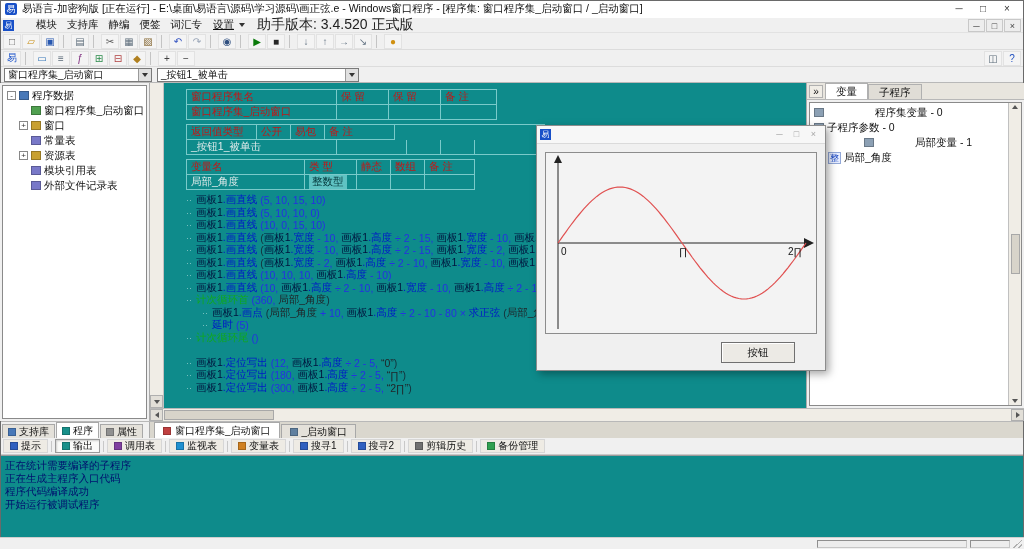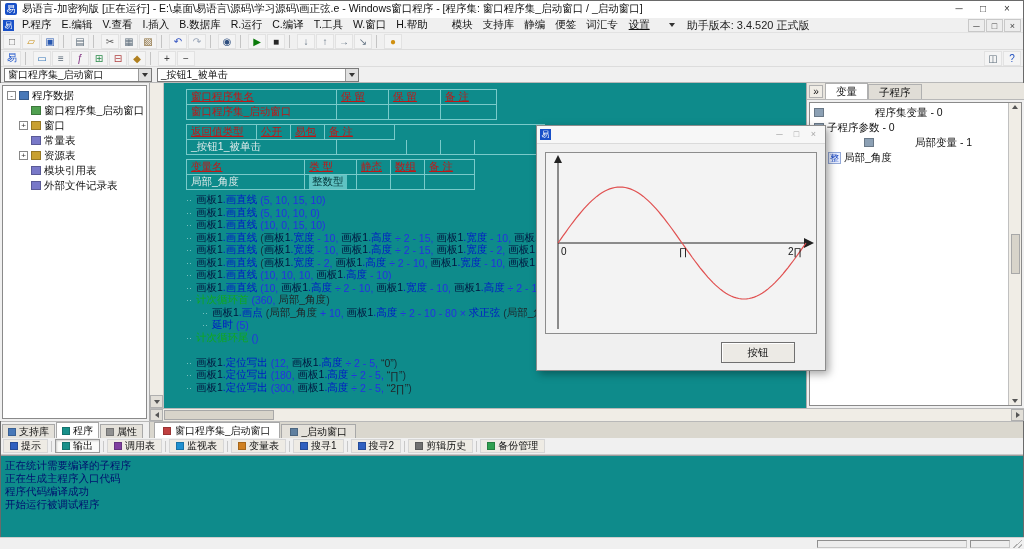--- a/index.html
+++ b/index.html
@@ -13,22 +13,22 @@
   .title-text{flex:1;white-space:nowrap;overflow:hidden;font-size:10.5px;color:#101010;}
   .win-controls{display:flex;flex:none;}
   .wbtn{width:24px;height:16px;text-align:center;line-height:15px;font-size:10px;color:#333;}
 
   
   .menubar{height:15px;background:#F0F0F0;display:flex;align-items:center;padding:0 3px;flex:none;border-bottom:1px solid #E2E2E2;}
   .mini-logo{width:11px;height:11px;background:#1850C8;color:#FFF;font-size:8px;line-height:11px;text-align:center;margin-right:3px;flex:none;}
   .menu-items,.menu-extras{display:flex;align-items:center;}
   .menu-extras{margin-left:14px;}
   .menu-item{padding:0 5px;white-space:nowrap;font-size:10.5px;}
-  .settings{display:flex;align-items:center;gap:19px;padding:0 6px;text-decoration:underline;}
-  .assistant{padding:0 6px;white-space:nowrap;font-size:11px;color:#222;}
+  .settings{display:flex;align-items:center;gap:5px;padding:0 6px;text-decoration:underline;}
+  .assistant{padding:0 6px;white-space:nowrap;font-size:14px;color:#222;}
   .mdi-controls{margin-left:auto;display:flex;}
   .mdi-btn{width:17px;height:13px;text-align:center;line-height:12px;font-size:9px;color:#444;border:1px solid #C8C8C8;background:#EDEDED;margin-left:1px;}
 
   
   .toolbar{height:17px;background:#F0F0F0;display:flex;align-items:center;padding:0 3px;gap:1px;flex:none;border-bottom:1px solid #DCDCDC;}
   .tb-group{display:flex;align-items:center;gap:1px;}
   .tb-spacer{flex:1;}
   .tb-btn{width:18px;height:15px;font-size:10px;display:flex;align-items:center;justify-content:center;border:1px solid #E2E2E2;background:#F4F4F4;cursor:default;}
   .tb-sep{width:4px;height:13px;border-left:1px solid #C4C4C4;margin:0 3px;}
 
@@ -55,21 +55,21 @@
   .tree-label{color:#101010;}
 
   .code-wrap{flex:1;display:flex;flex-direction:column;min-width:0;}
   .code-canvas{flex:1;background:#0E8B8B;position:relative;overflow:hidden;}
   .vstrip{position:absolute;left:0;top:0;bottom:0;width:14px;background:#F0EDE6;border-right:1px solid #C2C2C2;}
   .varrow{position:absolute;bottom:0;left:0;width:13px;height:13px;background:#E2DFD8;border:1px solid #AFAFAF;display:flex;align-items:center;justify-content:center;}
   .code-content{position:absolute;left:14px;top:0;right:0;bottom:0;padding:6px 0 0 22px;font-size:10.5px;}
   .etable{display:table;margin-bottom:4px;border-top:1px solid #7ACACA;border-left:1px solid #7ACACA;}
   .trow{display:flex;}
   .tcell{height:15px;border-right:1px solid #7ACACA;border-bottom:1px solid #7ACACA;padding:0 4px;display:flex;align-items:center;white-space:nowrap;overflow:hidden;}
-  .th{color:#C01818;text-decoration:underline;}
+  .th{color:#C01818;}
   .t1 .c0{width:150px}.t1 .c1{width:52px}.t1 .c2{width:52px}.t1 .c3{width:56px}
   .t2 .c0{width:150px}.t2 .c1{width:70px}.t2 .c2{width:34px}.t2 .c3{width:34px}.t2 .c4{width:70px}
   .t3 .c0{width:118px}.t3 .c1{width:52px}.t3 .c2{width:34px}.t3 .c3{width:34px}.t3 .c4{width:50px}
   .red{color:#C01818;}
   .dim{color:#DEEAEA;}
   .chip{background:#5FC3C3;color:#04383C;padding:0 3px;}
   #code-lines{margin-top:4px;}
   .code-line{height:12.5px;display:flex;align-items:center;}
   .code-line span{white-space:pre;}
   .mk{color:rgba(225,245,245,.55);margin-right:4px;font-size:9px;}
@@ -146,32 +146,20 @@
     <span class="title-text">易语言-加密狗版 [正在运行] - E:\桌面\易语言\源码\学习源码\画正弦.e - Windows窗口程序 - [程序集: 窗口程序集_启动窗口 / _启动窗口]</span>
     <span class="win-controls">
       <span class="wbtn">─</span>
       <span class="wbtn">□</span>
       <span class="wbtn">×</span>
     </span>
   </div>
 
   <div class="menubar">
     <span class="mini-logo">易</span>
-    <span class="menu-items" id="menu-items">
-        <span class="menu-item">P.程序</span>
-        <span class="menu-item">E.编辑</span>
-        <span class="menu-item">V.查看</span>
-        <span class="menu-item">I.插入</span>
-        <span class="menu-item">B.数据库</span>
-        <span class="menu-item">R.运行</span>
-        <span class="menu-item">C.编译</span>
-        <span class="menu-item">T.工具</span>
-        <span class="menu-item">W.窗口</span>
-        <span class="menu-item">H.帮助</span>
-      </span>
     <span class="menu-extras" id="menu-extras">
         <span class="menu-item">模块</span>
         <span class="menu-item">支持库</span>
         <span class="menu-item">静编</span>
         <span class="menu-item">便签</span>
         <span class="menu-item">词汇专</span>
       </span>
     <span class="menu-item settings">
       <span>设置</span>
       <i class="tri-down"></i>

